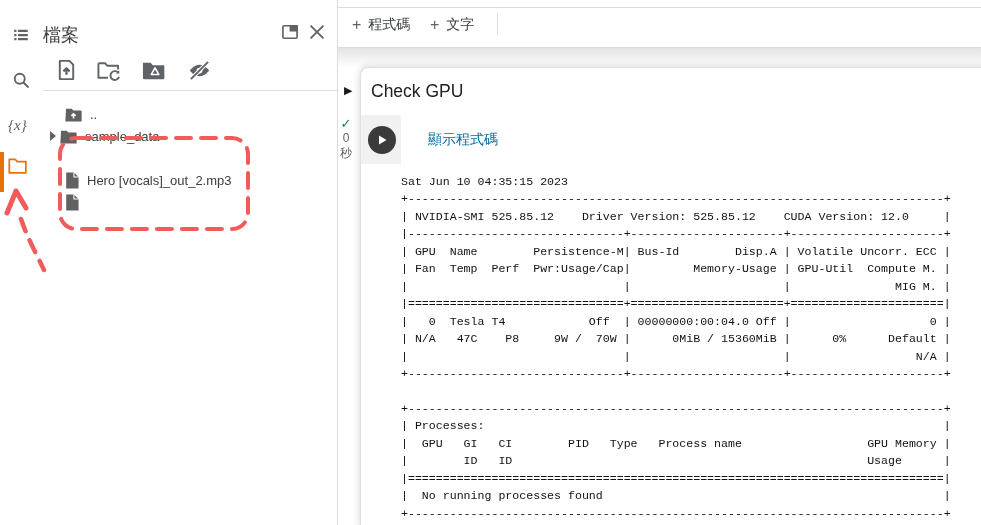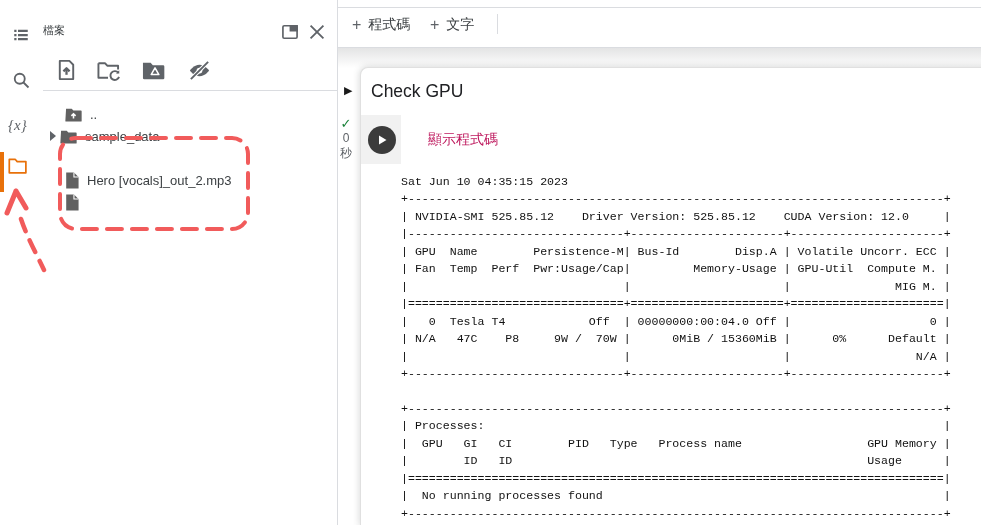--- a/index.html
+++ b/index.html
@@ -12,21 +12,21 @@
   svg { display:block; }
 
   
   .rail-icon { cursor:pointer; }
   .vars-glyph { font-family:"Liberation Serif", serif; font-style:italic;
                 font-size:15px; color:#5f6368; }
   .active-bar { left:0; top:152px; width:4px; height:40px; background:#e8710a; }
 
   
   .file-panel-border { left:337px; top:0; width:1px; height:525px; background:#dadce0; }
-  .panel-title { left:43px; top:23px; font-size:11px; color:#3c4043; }
+  .panel-title { left:43px; top:23px; font-size:18px; color:#3c4043; }
   .panel-divider { left:43px; top:90px; width:295px; height:1px; background:#dadce0; }
 
   .tree-row { left:40px; width:290px; height:22px; display:flex; align-items:center; cursor:pointer; }
   .tree-row .lbl { font-size:13px; color:#3c4043; white-space:nowrap; }
   .pad-file { padding-left:25px; }
   .chev { width:20px; display:flex; justify-content:center; padding-left:5px; }
   .tree-ic { margin-right:8px; flex:0 0 auto; }
 
   
   .main-topline   { left:338px; top:7px;  width:643px; height:1px; background:#dadce0; }
@@ -45,21 +45,21 @@
 
   .cell {
     left:360px; top:67px; width:750px; height:458px; background:#fff;
     border:1px solid #e0e0e0; border-right:none; border-bottom:none;
     border-radius:8px 0 0 0; box-shadow:0 0 6px 1px rgba(60,64,67,0.18);
   }
   .cell-title { position:absolute; left:10px; top:13px; font-size:17.5px; color:#202124; }
   .run-gutter { position:absolute; left:0; top:47px; width:40px; height:49px; background:#f1f1f1; }
   .run-btn { position:absolute; left:7px; top:58px; width:28px; height:28px; border-radius:50%;
              background:#3b3b3b; display:flex; align-items:center; justify-content:center; cursor:pointer; }
-  .show-code { position:absolute; left:67px; top:63px; font-size:14px; color:#be185d;
+  .show-code { position:absolute; left:67px; top:63px; font-size:14px; color:#0369a1;
                cursor:pointer; text-decoration:none; }
   .cell-output {
     position:absolute; left:40px; top:105px;
     font-family:Liberation Mono, monospace;
     font-size:11.6px; line-height:17.45px; color:#111;
     white-space:pre;
   }
 
   
   .annotation { left:0; top:0; pointer-events:none; }

